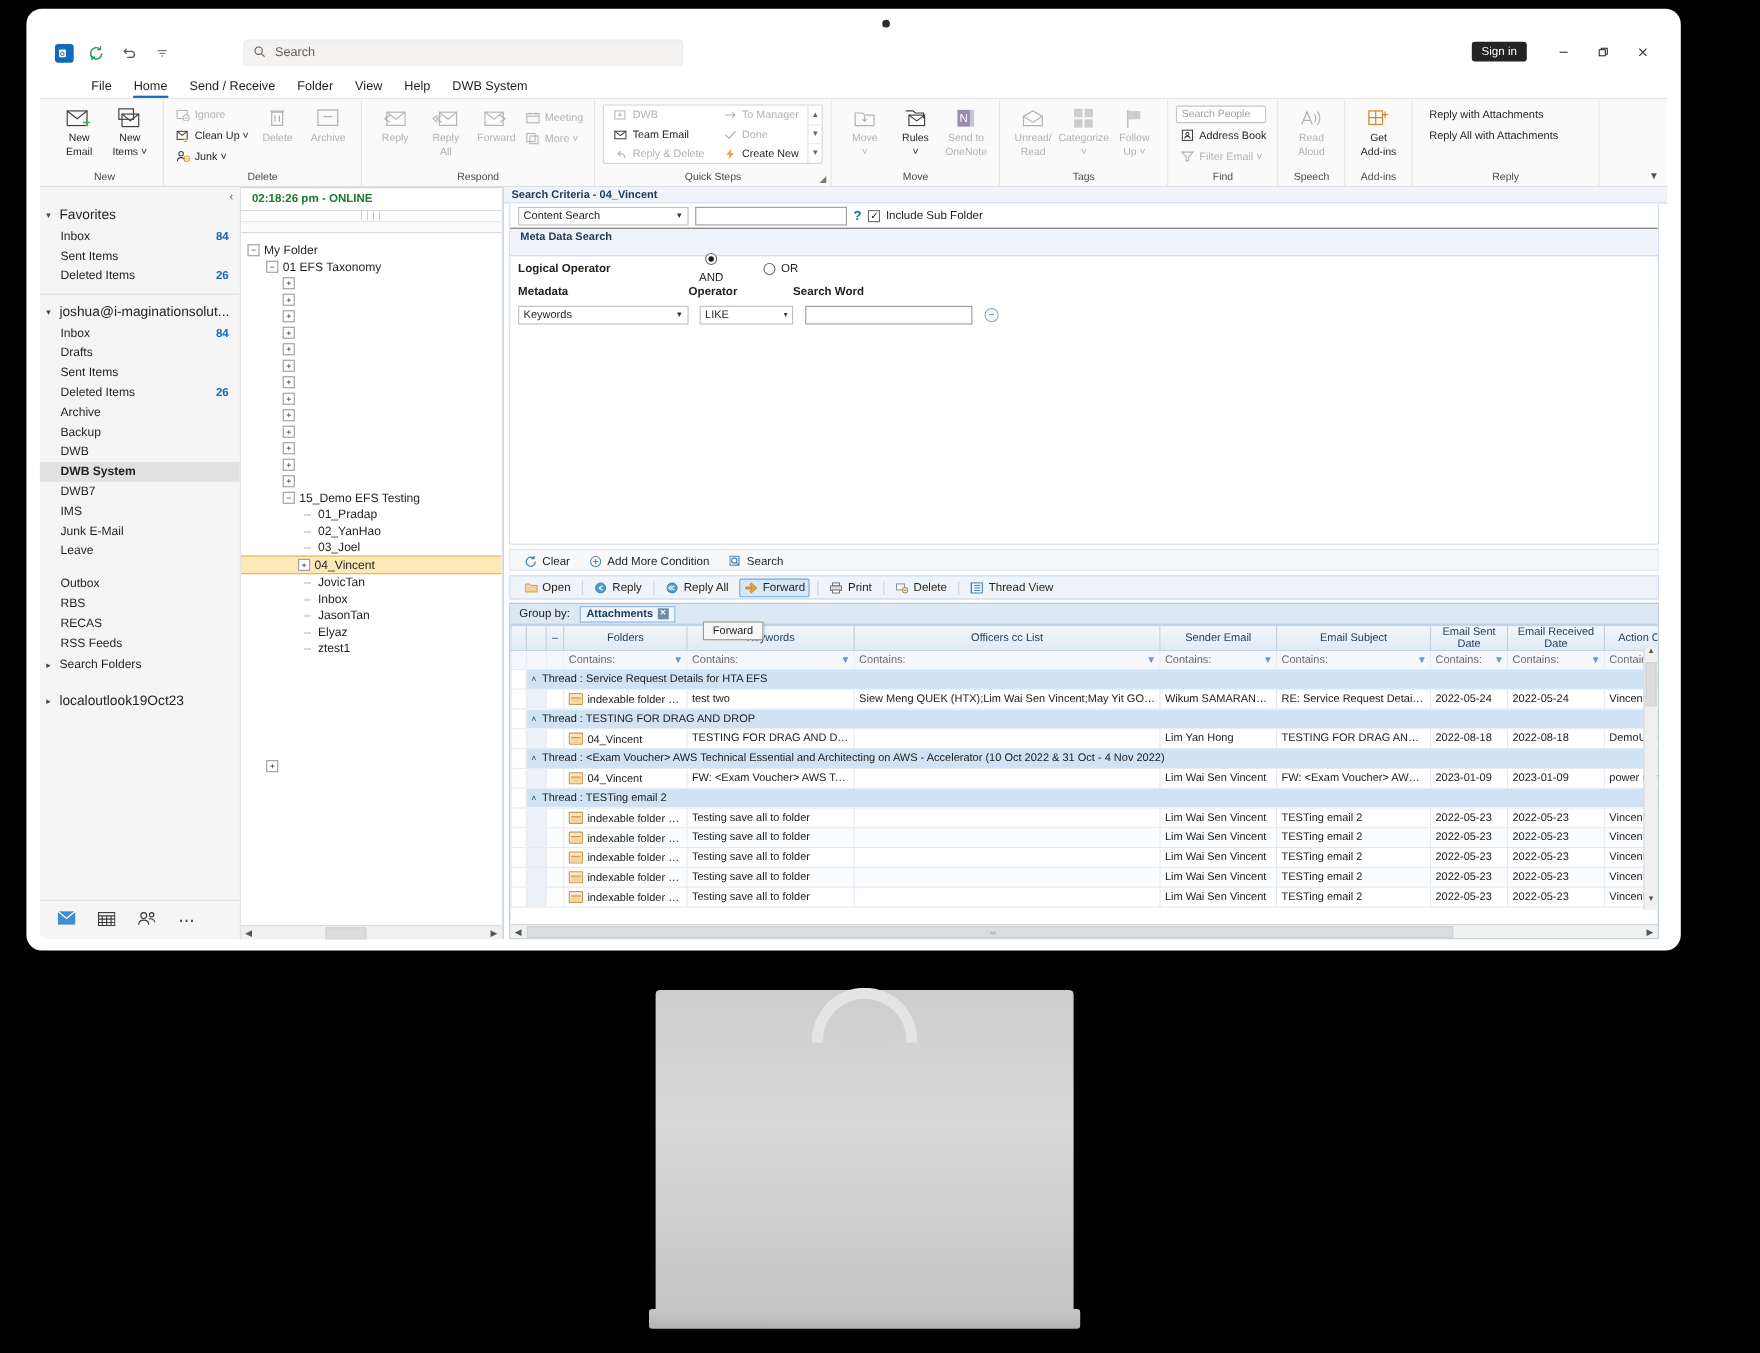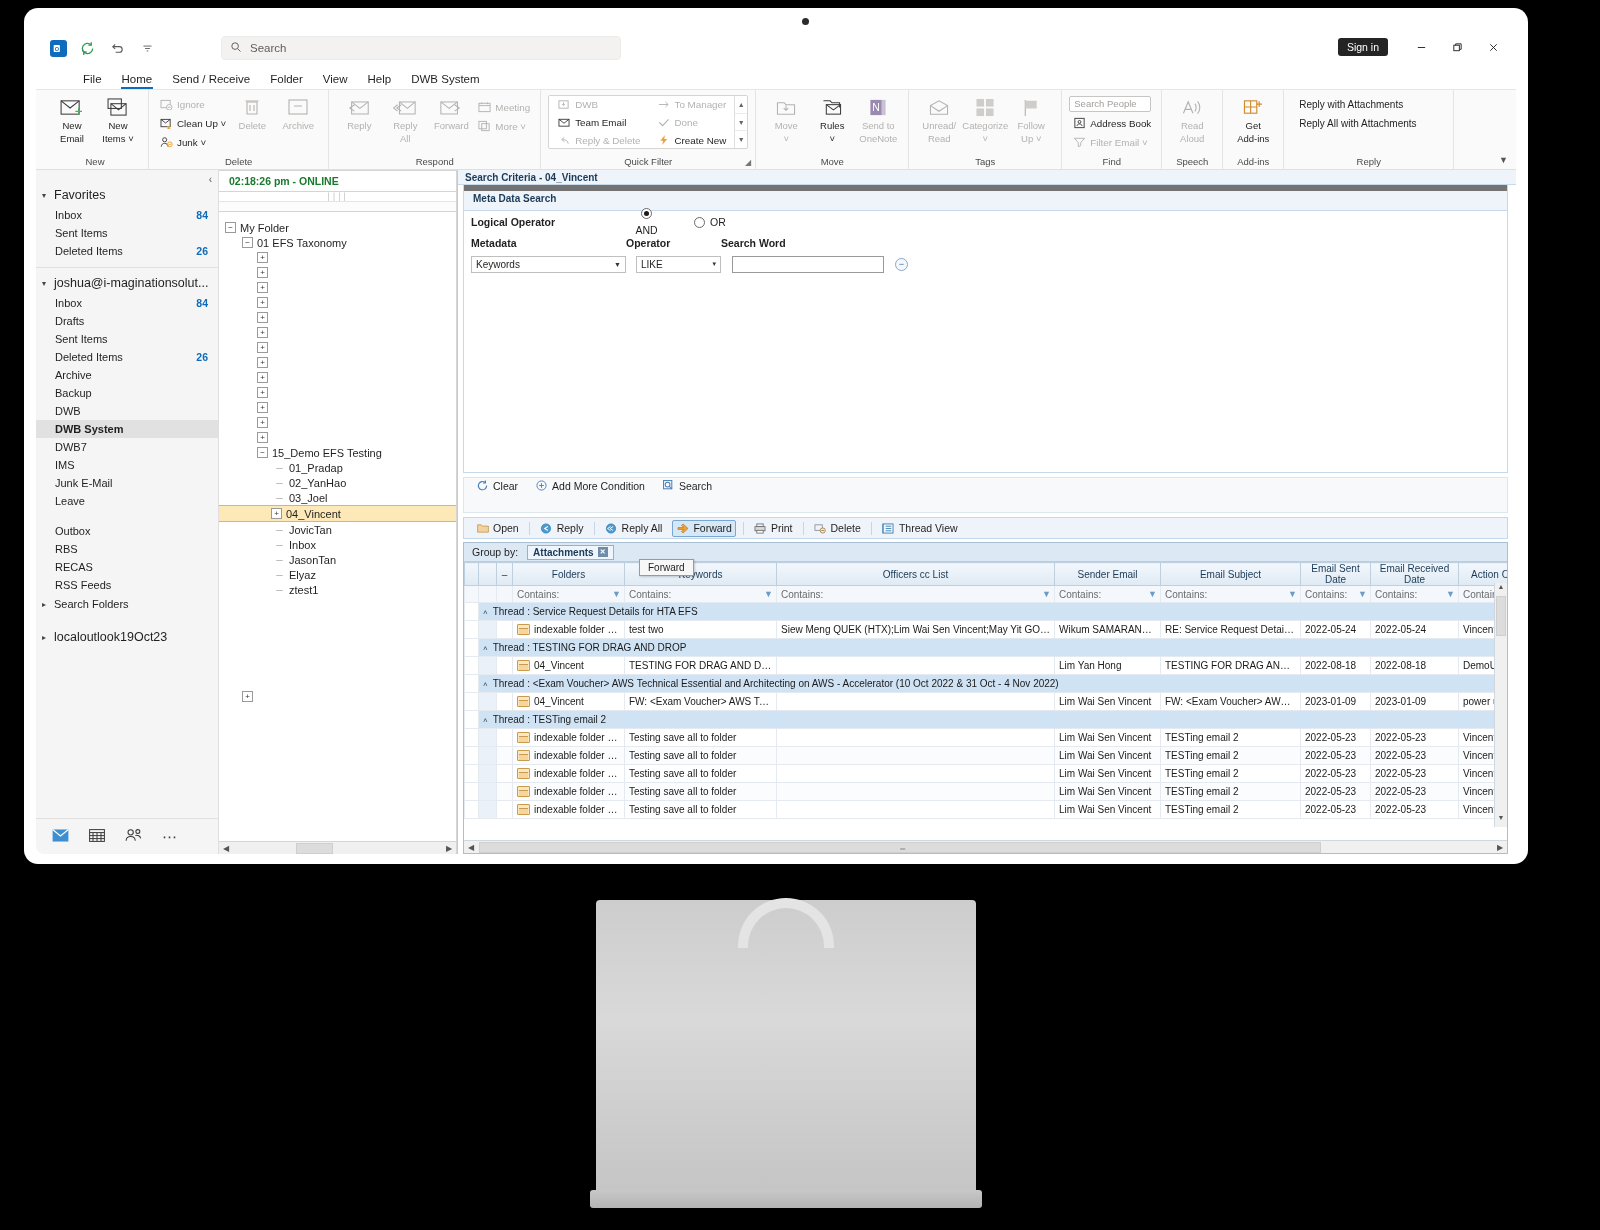--- a/index.html
+++ b/index.html
@@ -143,32 +143,32 @@
            font-size:10px;font-weight:bold;padding:2px 0 0 7px;color:#1b3a57;}
   .crit-row{display:flex;align-items:center;height:22px;padding-left:7px;gap:6px;font-size:10.5px;}
   .sel-ctl{width:155px;height:17px;border:1px solid #c0bfbd;background:#fff;font-size:10px;
            display:flex;align-items:center;padding:0 4px;justify-content:space-between;color:#201f1e;}
   .sel-ctl .ar{font-size:7px;color:#333;}
   .txt-ctl{width:138px;height:17px;border:1px solid #9a9a9a;background:#fff;}
   .qmark{color:#0f6cbd;font-weight:bold;font-size:12px;}
   .ckrow{display:flex;align-items:center;gap:5px;font-size:10.5px;}
   .ckbox{width:11px;height:11px;border:1px solid #6b6b6b;background:#fff;font-size:9px;
          line-height:9px;text-align:center;color:#111;}
-  .meta-hd{height:26px;background:#eef4fa;border-top:6px solid #737373;border-bottom:1px solid #c6d9ea;
+  .meta-hd{height:26px;background:#eef4fa;border-top:1px solid #737373;border-bottom:1px solid #c6d9ea;
            font-size:10px;font-weight:bold;padding:2px 0 12px 9px;color:#1b3a57;}
   .lbl-b{font-weight:bold;font-size:10.5px;}
   .radio{width:11px;height:11px;border:1px solid #6b6b6b;border-radius:50%;background:#fff;
          display:inline-flex;align-items:center;justify-content:center;}
   .radio i{width:5px;height:5px;border-radius:50%;background:#1a1a1a;display:block;}
   .crit-wrap{border:1px solid #c6d9ea;margin:4px 8px 0 5px;background:#fff;display:flex;
              flex-direction:column;}
   .minus-btn{width:13px;height:13px;border:1px solid #8aa8c4;border-radius:50%;color:#2b6ca3;
              font-size:9px;line-height:11px;text-align:center;background:#f4f9fd;}
 
-  .actbar{height:36px;display:flex;align-items:flex-start;gap:11px;padding-left:9px;
+  .actbar{height:20px;display:flex;align-items:flex-end;gap:11px;padding-left:9px;
           background:#f7f9fb;border:1px solid #dbe6ef;margin:4px 8px 0 5px;font-size:10.5px;}
   .actbar2{height:22px;display:flex;align-items:center;gap:7px;padding-left:9px;
            background:#eef4fa;border:1px solid #c6d9ea;margin:4px 8px 0 5px;font-size:10.5px;}
   .abitem{display:flex;align-items:center;gap:4px;padding:1px 3px;}
   .abitem.on{border:1px solid #7aa7d0;background:#d6e8f7;border-radius:2px;}
   .abdiv{width:1px;height:13px;background:#c9d6e2;}
   .ic{width:13px;height:13px;display:flex;align-items:center;justify-content:center;font-size:10px;}
 
   .gridwrap{flex:1;margin:3px 8px 0 5px;border:1px solid #a8bfd4;display:flex;flex-direction:column;
             overflow:hidden;background:#fff;position:relative;}
@@ -493,21 +493,21 @@
                   <span>Create New</span>
                 </div>
               </div>
               <div class="qsscroll">
                 <div>▲</div>
                 <div>▼</div>
                 <div style="border-bottom:none;">▼</div>
               </div>
             </div>
           </div>
-          <div class="rg-label">Quick Filter</div>
+          <div class="rg-label">Quick Steps</div>
           <div class="dlg-launch">◢</div>
         </div>
 
         <div class="rgroup">
           <div class="rg-items">
             <div class="bigbtn dim">
               <span class="icn">
                 <svg width="22" height="19" viewBox="0 0 22 20" fill="none" stroke="#b4b2b0" stroke-width="1.1">
                   <path d="M2 5h7l2 2h9v10H2z"></path>
                     <path d="M11 8v5M8.6 10.6 11 13l2.4-2.4"></path>
@@ -878,20 +878,32 @@
               </span>
             <span class="hsbtn">▶</span>
           </div>
         </div>
 
         <div class="right">
 
           <div class="crit-hd">Search Criteria - 04_Vincent</div>
 
           <div class="crit-wrap" style="margin-top:0;border-top:none;flex:none;">
+            <div class="crit-row">
+              <div class="sel-ctl">
+                <span>Content Search</span>
+                <span class="ar">▼</span>
+              </div>
+              <div class="txt-ctl"></div>
+              <span class="qmark">?</span>
+              <div class="ckrow">
+                <span class="ckbox">✓</span>
+                <span>Include Sub Folder</span>
+              </div>
+            </div>
 
             <div class="meta-hd">Meta Data Search</div>
 
             <div class="crit-row" style="gap:0;">
               <span class="lbl-b" style="width:128px;">Logical Operator</span>
               <span class="ckrow" style="width:95px;flex-direction:column;">
                 <span class="radio">
                     <i></i>
                   </span>
                 <span>AND</span>

